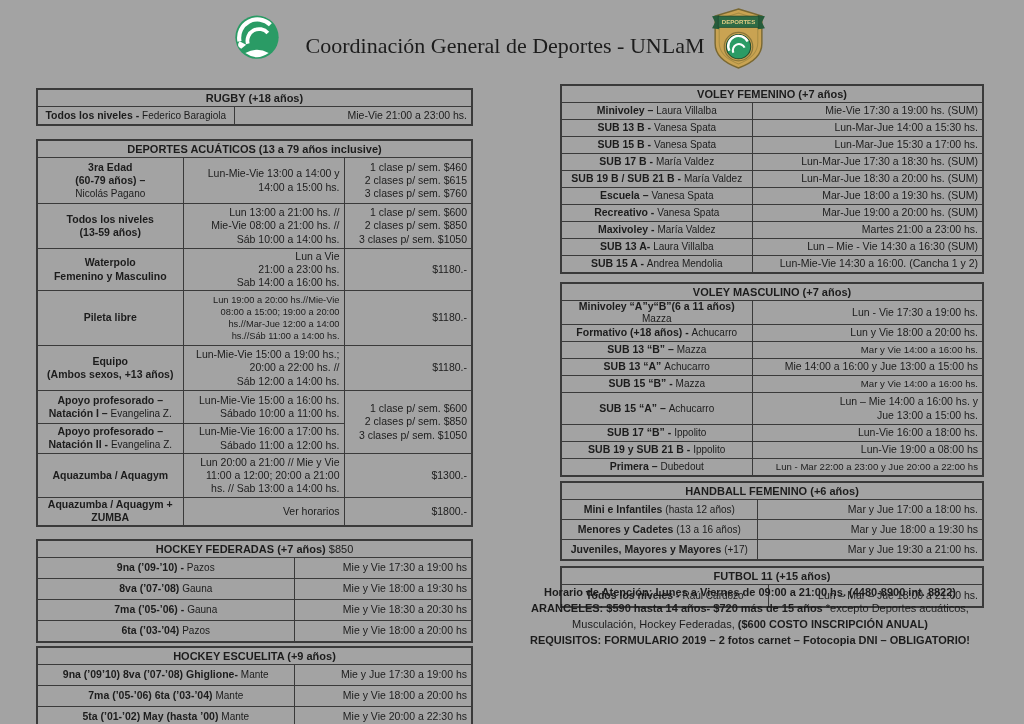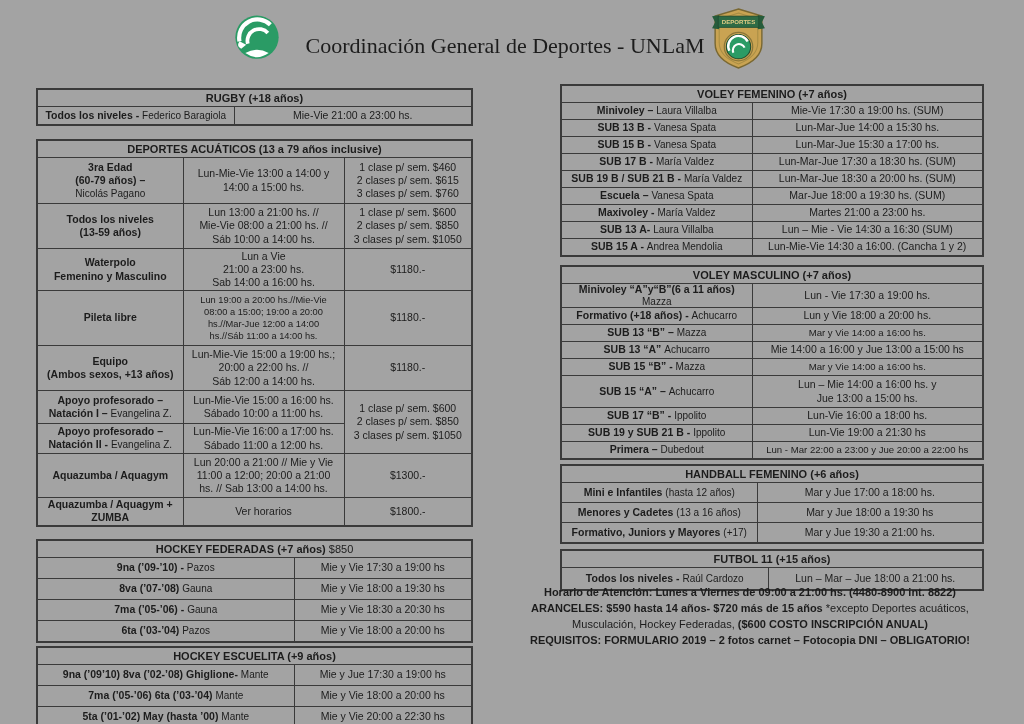--- a/index.html
+++ b/index.html
@@ -13,21 +13,21 @@
   
   .col-left{position:absolute;left:36px;top:70px;width:437px;}
   .col-right{position:absolute;left:516px;top:84px;width:424px;padding-left:44px;}
   table{width:100%;border-collapse:collapse;table-layout:fixed;}
   table,th,td{border:1px solid #3a3a3a;}
   table{border-width:2px;}
   th{font-size:11px;font-weight:bold;height:16px;padding:0 2px;color:#1c1c1c;}
   td{font-size:10.5px;padding:0 4px;text-align:center;vertical-align:middle;line-height:1.25;color:#1c1c1c;}
   .m{white-space:pre-line;font-weight:bold;}
   .s{font-size:10px;text-align:center;}
-  .t{white-space:pre-line;}
+  .t{white-space:pre-line;text-align:right;}
   .sm{font-size:9.3px;line-height:1.3;}
   .sm2 td.t{font-size:9.6px;}
   .hn{font-weight:400;}
   .tb-rugby{margin-bottom:13px;margin-top:18px;}
   .tb-acua{margin-bottom:12px;}
   .tb-fede{margin-bottom:3px;}
   .tb-vf{margin-bottom:8px;}
   .tb-vm{margin-bottom:4px;}
   .tb-hb{margin-bottom:5px;}
   .vrow td{height:16px;line-height:1.1;}
@@ -206,21 +206,21 @@
     <table>
       <colgroup>
           <col style="width:257px">
           <col>
         </colgroup>
       <tbody>
           <tr>
             <th colspan="2">HOCKEY ESCUELITA (+9 años)</th>
           </tr>
       <tr class="frow">
-        <td><span class="m">9na (’09’10) 8va (’02-’08) Ghiglione- </span><span class="s">Mante</span></td>
+        <td><span class="m">9na (’09’10) 8va (’07-’08) Ghiglione- </span><span class="s">Mante</span></td>
         <td class="t">Mie y Jue 17:30 a 19:00 hs</td>
       </tr>
       <tr class="frow">
         <td><span class="m">7ma (’05-’06) 6ta (’03-’04)  </span><span class="s">Mante</span></td>
         <td class="t">Mie y Vie 18:00 a 20:00 hs</td>
       </tr>
       <tr class="frow">
         <td><span class="m">5ta (’01-’02) May (hasta ’00)  </span><span class="s">Mante</span></td>
         <td class="t">Mie y Vie 20:00 a 22:30 hs</td>
       </tr>
@@ -255,20 +255,24 @@
         <td><span class="m">SUB 17 B - </span><span class="s">María Valdez</span></td>
         <td class="t">Lun-Mar-Jue 17:30 a 18:30 hs. (SUM)</td>
       </tr>
       <tr class="vrow">
         <td><span class="m">SUB 19 B / SUB 21 B - </span><span class="s">María Valdez</span></td>
         <td class="t">Lun-Mar-Jue 18:30 a 20:00 hs. (SUM)</td>
       </tr>
       <tr class="vrow">
         <td><span class="m">Escuela – </span><span class="s">Vanesa Spata</span></td>
         <td class="t">Mar-Jue 18:00 a 19:30 hs. (SUM)</td>
+      </tr>
+      <tr class="vrow">
+        <td><span class="m">Recreativo - </span><span class="s">Vanesa Spata</span></td>
+        <td class="t">Mar-Jue 19:00 a 20:00 hs. (SUM)</td>
       </tr>
       <tr class="vrow">
         <td><span class="m">Maxivoley - </span><span class="s">María Valdez</span></td>
         <td class="t">Martes 21:00 a 23:00 hs.</td>
       </tr>
       <tr class="vrow">
         <td><span class="m">SUB 13 A- </span><span class="s">Laura Villalba</span></td>
         <td class="t">Lun – Mie - Vie 14:30 a 16:30 (SUM)</td>
       </tr>
       <tr class="vrow">
@@ -311,21 +315,21 @@
         <td><span class="m">SUB 15 “A” – </span><span class="s">Achucarro</span></td>
         <td class="t">Lun – Mie 14:00 a 16:00 hs. y
 Jue 13:00 a 15:00 hs.</td>
       </tr>
       <tr class="vrow">
         <td><span class="m">SUB 17 “B” - </span><span class="s">Ippolito</span></td>
         <td class="t">Lun-Vie 16:00 a 18:00 hs.</td>
       </tr>
       <tr class="vrow">
         <td><span class="m">SUB 19 y SUB 21 B - </span><span class="s">Ippolito</span></td>
-        <td class="t">Lun-Vie 19:00 a 21:30 hs</td>
+        <td class="t">Lun-Vie 19:00 a 08:00 hs</td>
       </tr>
       <tr class="vrow sm2">
         <td><span class="m">Primera – </span><span class="s">Dubedout</span></td>
         <td class="t">Lun - Mar 22:00 a 23:00 y Jue 20:00 a 22:00 hs</td>
       </tr>
     </tbody>
       </table>
 
     <table class="tb-hb">
       <colgroup>
@@ -338,21 +342,21 @@
           </tr>
       <tr class="hrow">
         <td><span class="m">Mini e Infantiles </span><span class="s">(hasta 12 años)</span></td>
         <td class="t">Mar y Jue 17:00 a 18:00 hs.</td>
       </tr>
       <tr class="hrow">
         <td><span class="m">Menores y Cadetes </span><span class="s">(13 a 16 años)</span></td>
         <td class="t">Mar y Jue 18:00 a 19:30 hs</td>
       </tr>
       <tr class="hrow">
-        <td><span class="m">Formativo, Juniors y Mayores </span><span class="s">(+17)</span></td>
+        <td><span class="m">Juveniles, Mayores y Mayores </span><span class="s">(+17)</span></td>
         <td class="t">Mar y Jue 19:30 a 21:00 hs.</td>
       </tr>
     </tbody>
       </table>
 
     <table>
       <colgroup>
           <col style="width:207px">
           <col>
         </colgroup>

